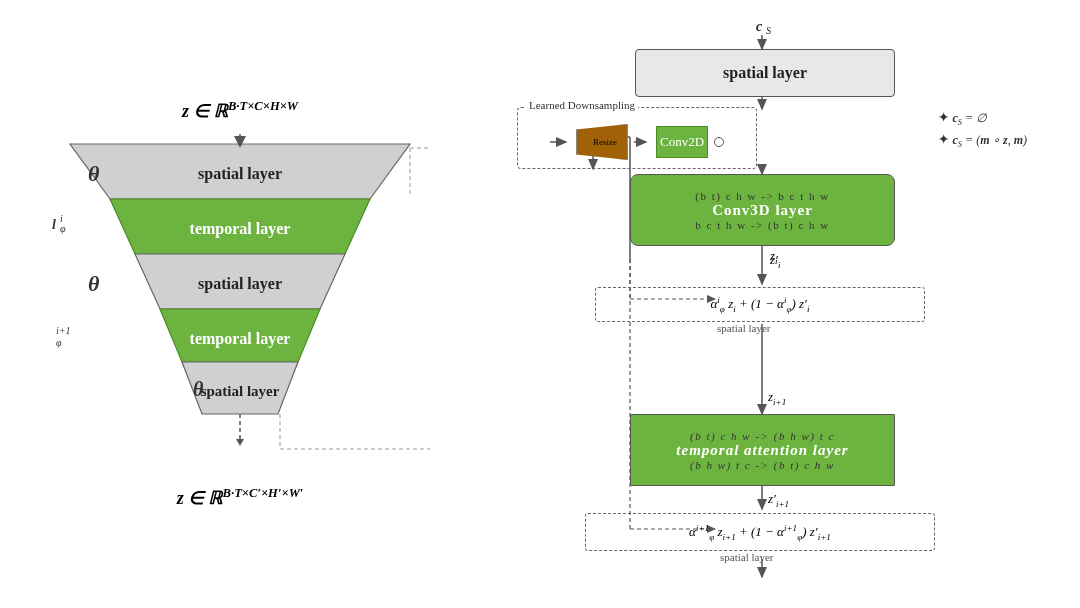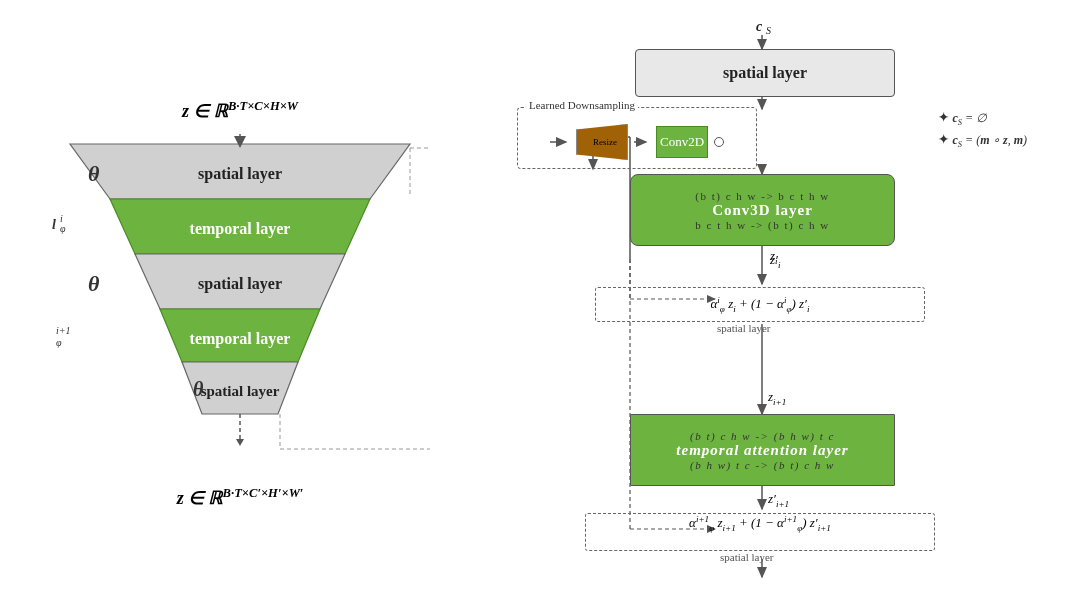--- a/index.html
+++ b/index.html
@@ -328,21 +328,21 @@
       <div style="position:absolute; top:370px; left:293px; font-size:13px; font-style:italic;">z<sub>i+1</sub></div>
 
       <div class="flow-box box-temporal">
         <span class="layer-label-small">(b t)  c h w -&gt; (b h w)  t c</span>
         <span class="layer-label-large">temporal attention layer</span>
         <span class="layer-label-small">(b h w)  t c -&gt; (b t)  c h w</span>
       </div>
 
       <div style="position:absolute; top:472px; left:293px; font-size:13px; font-style:italic;">z′<sub>i+1</sub></div>
 
-      <div style="position:absolute; top:494px; left:110px; width:350px; height:38px; border:1px dashed #666; border-radius:3px; display:flex; justify-content:center;">
+      <div style="position:absolute; top:494px; left:110px; width:350px; height:38px; border:1px dashed #666; border-radius:3px; display:flex; align-items:center; justify-content:center;">
         <span style="font-size:13px; font-style:italic;">
           α<sup>i+1</sup><sub>φ</sub> z<sub>i+1</sub> + (1 − α<sup>i+1</sup><sub>φ</sub>) z′<sub>i+1</sub>
         </span>
       </div>
       <div style="position:absolute; top:532px; left:245px; font-size:11px; color:#555;">spatial layer</div>
 
     </div>
   </div>
 
 </div>

